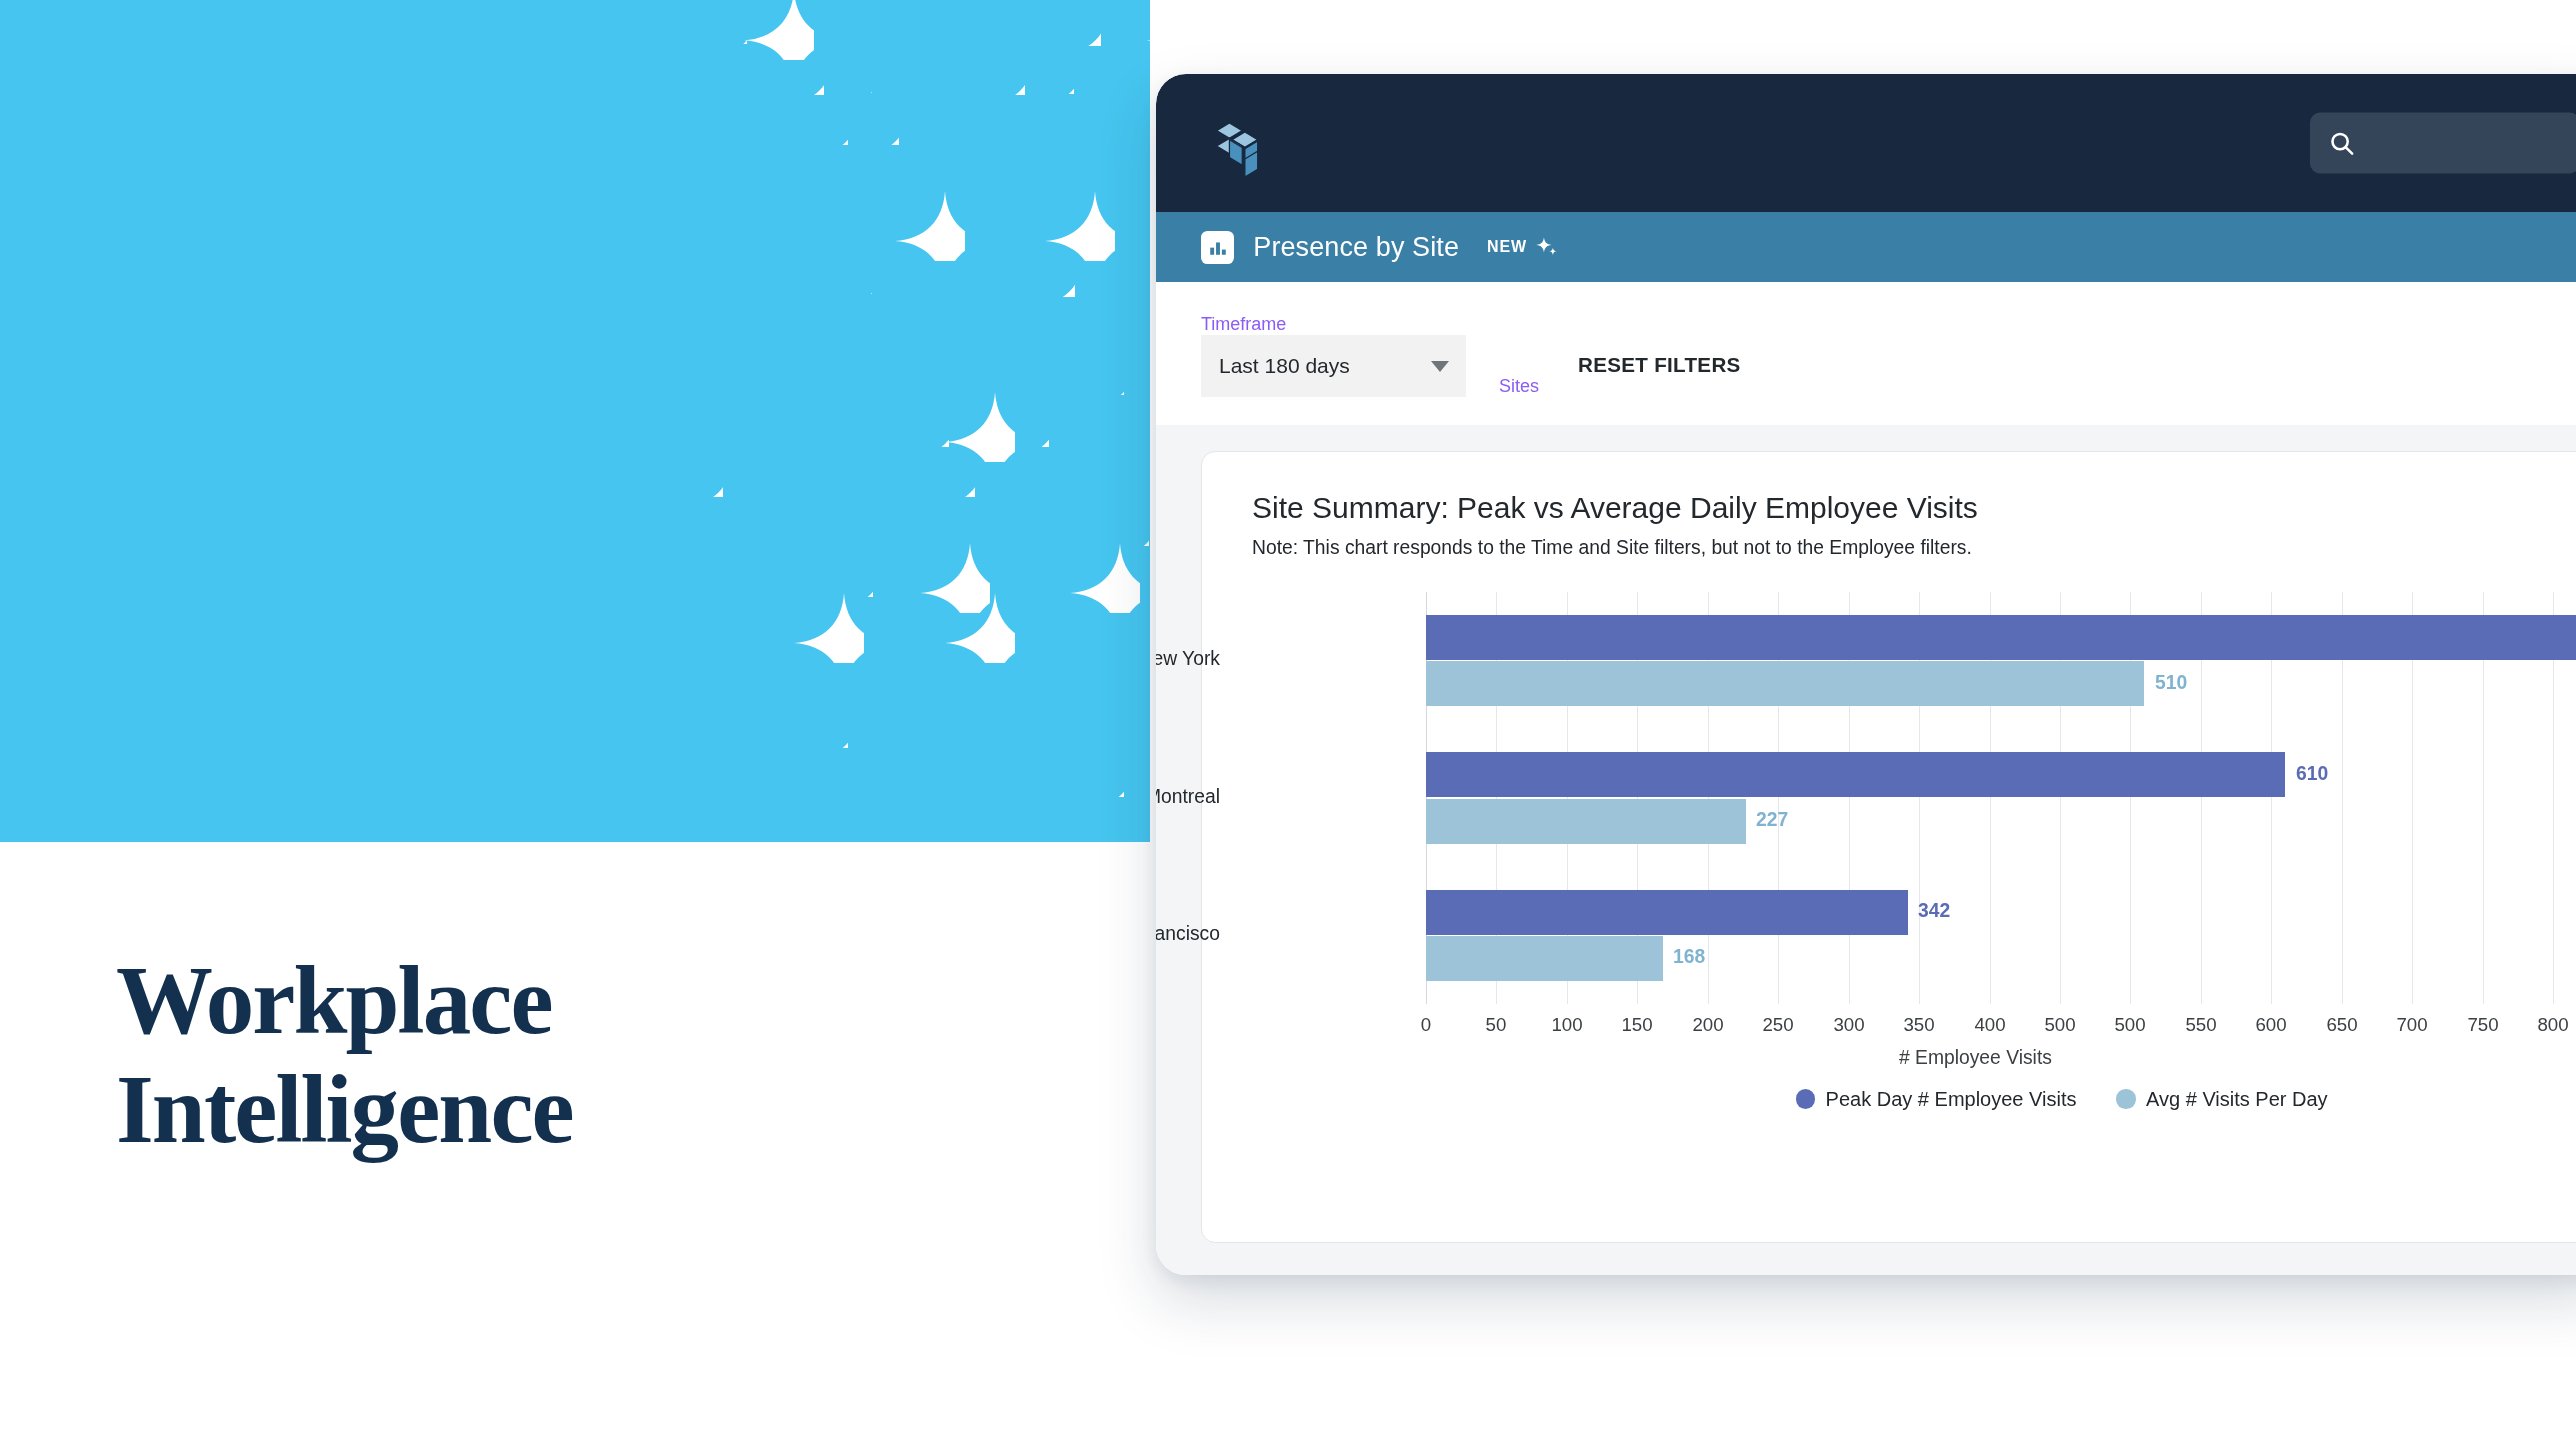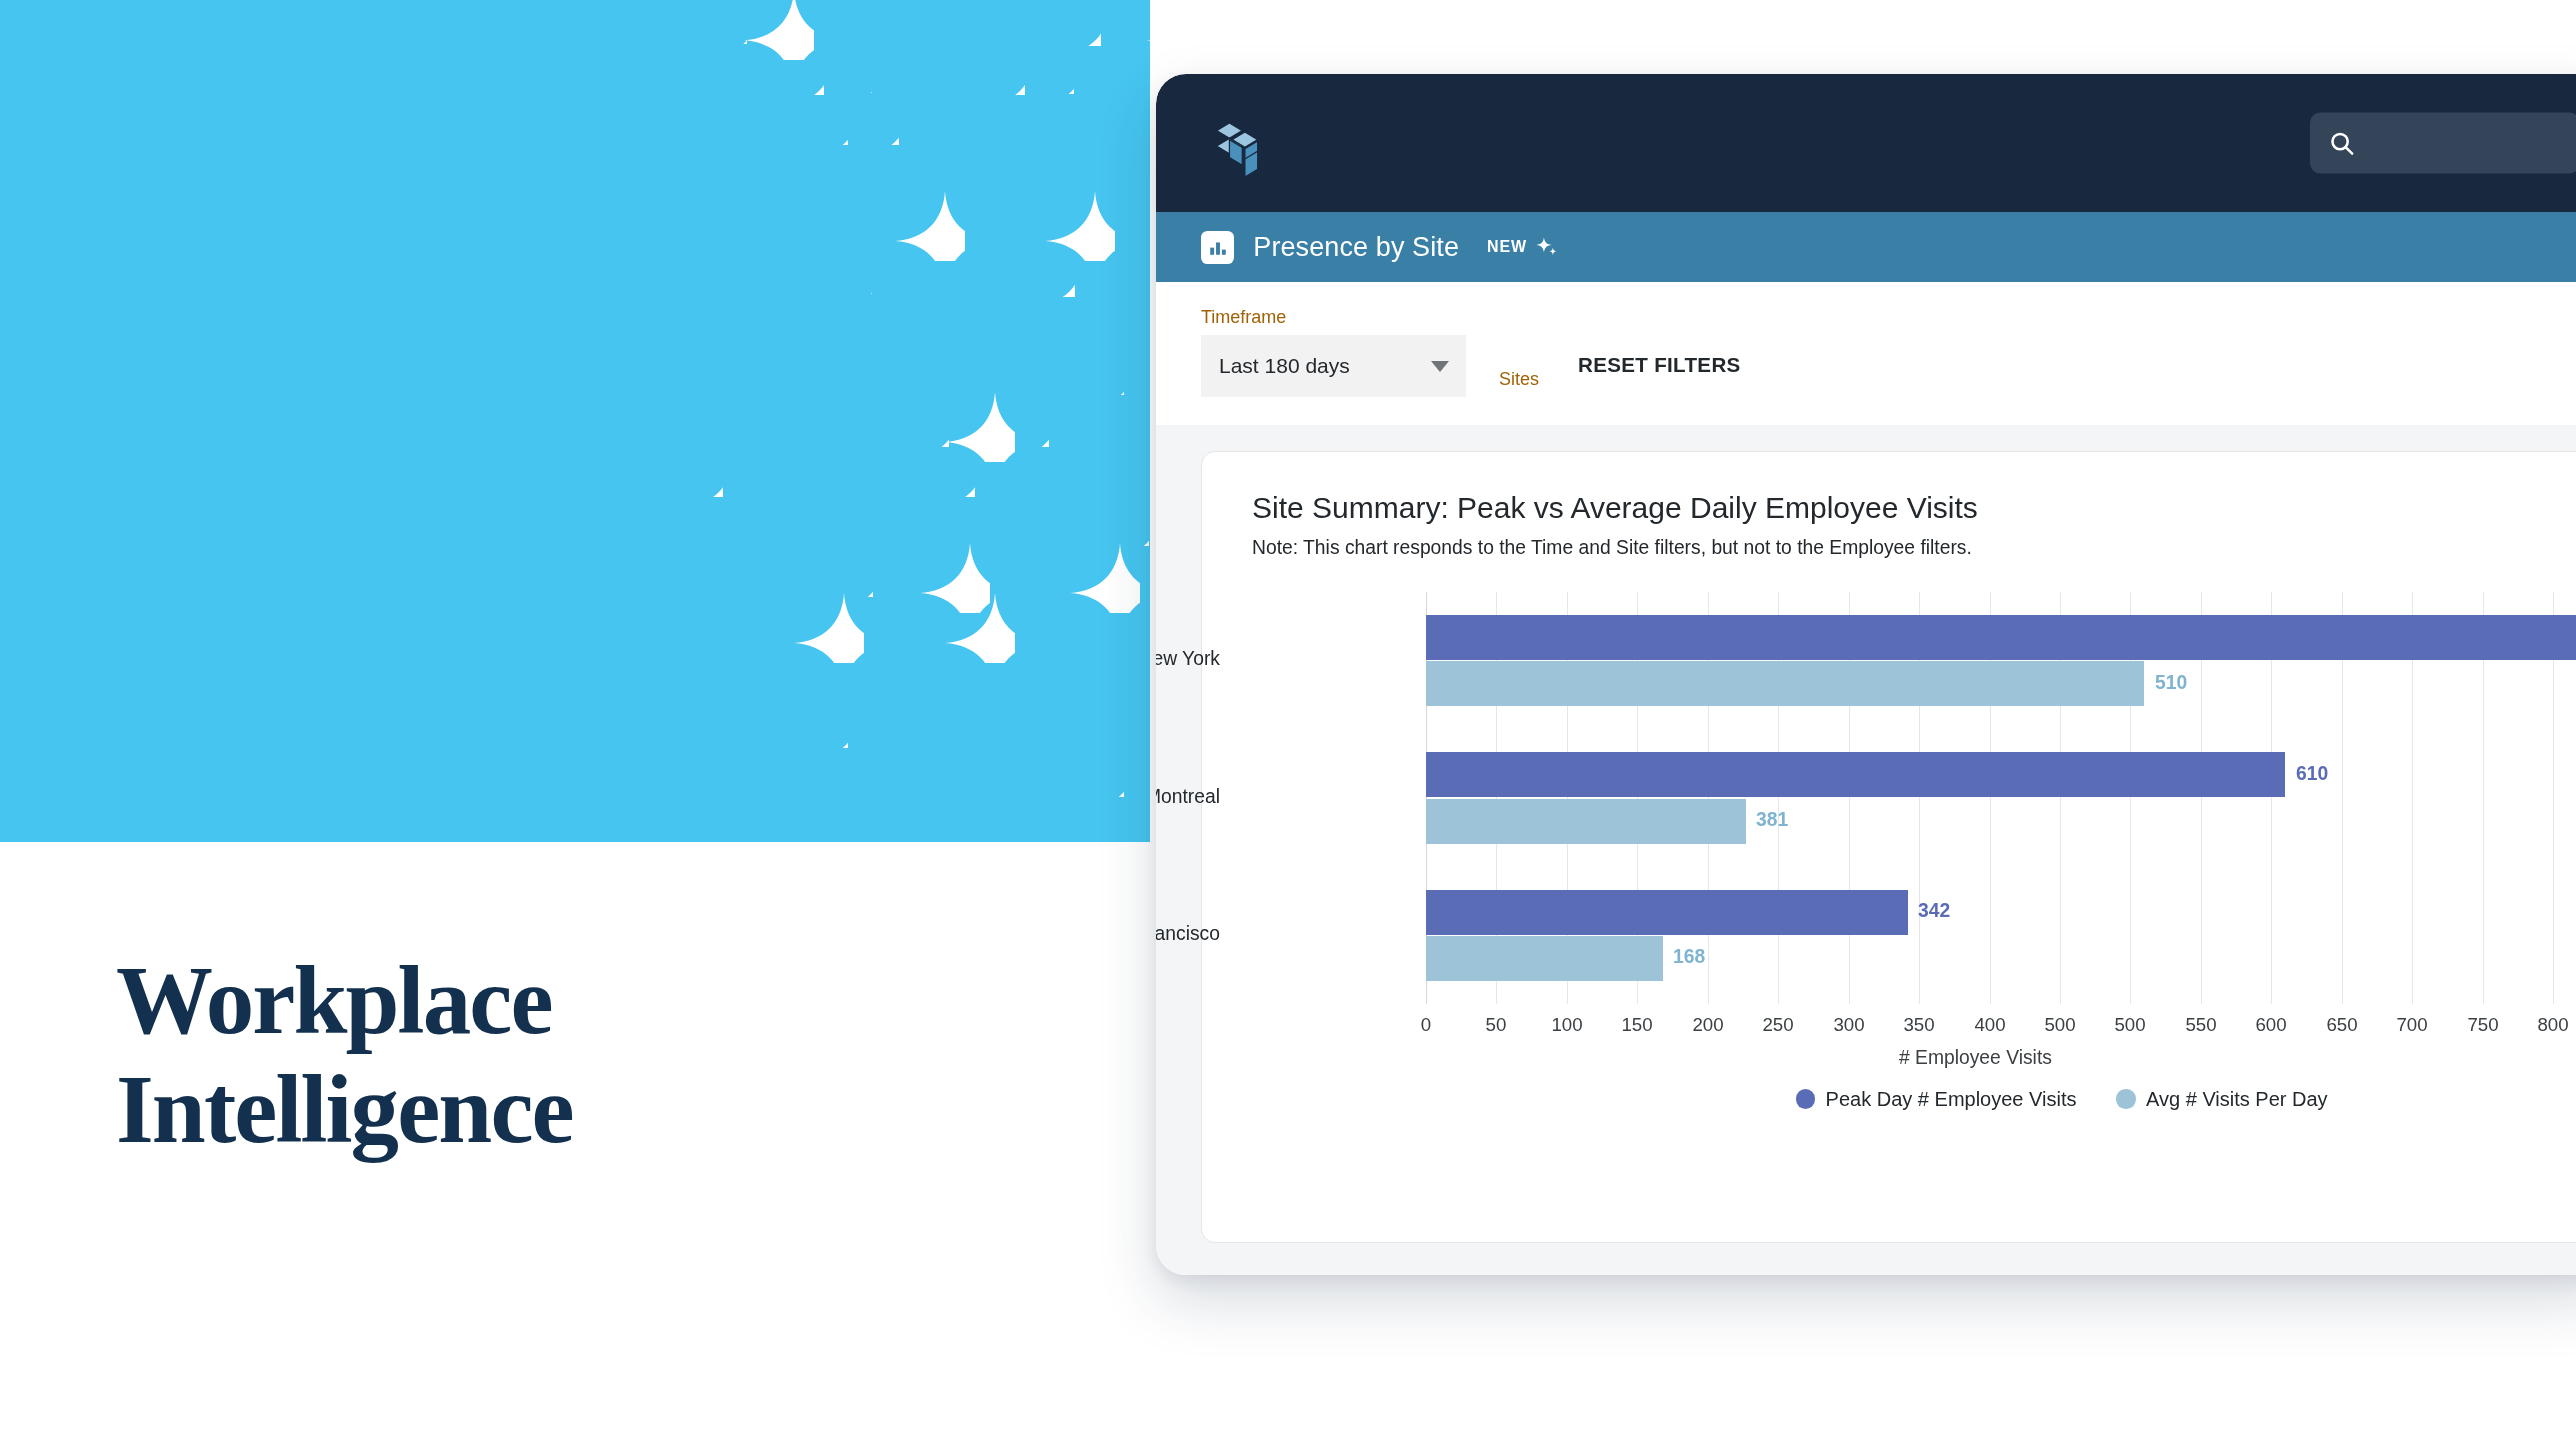--- a/index.html
+++ b/index.html
@@ -97,21 +97,21 @@
   .tab-sparkle{margin-left:7.7px;width:23px;height:23px;display:block;}
 
   
   .filters{
     background:#ffffff;height:143px;
     display:flex;align-items:flex-end;
     padding:0 0 28px 45px;box-sizing:border-box;
   }
   .filter{margin-right:33px;}
   .filter-label{
-    font-size:18px;color:#a16207;margin-bottom:7px;display:block;
+    font-size:18px;color:#8b5cf6;margin-bottom:0;display:block;
   }
   .filter-select{
     width:265px;height:62px;background:#f2f2f3;
     display:flex;align-items:center;justify-content:space-between;
     padding:0 16.7px 0 18px;box-sizing:border-box;
   }
   .filter-value{font-size:21px;color:#23282d;}
   .caret{
     width:0;height:0;border-left:9.7px solid transparent;border-right:9.7px solid transparent;
     border-top:11px solid #6f7479;
@@ -397,21 +397,21 @@
               <div class="gridline" style="left:1127px;"></div>
               <div class="axis-line"></div>
               <div class="cat-label" style="top:56px;">New York</div>
               <div class="bar peak" style="left:0;top:23px;width:1240px;"></div>
               <div class="bar avg" style="left:0;top:69px;width:718px;"></div>
               <div class="bar-value avg" style="left:729px;top:80px;">510</div>
               <div class="cat-label" style="top:194px;">Montreal</div>
               <div class="bar peak" style="left:0;top:160px;width:859px;"></div>
               <div class="bar-value peak" style="left:870px;top:171px;">610</div>
               <div class="bar avg" style="left:0;top:207px;width:320px;"></div>
-              <div class="bar-value avg" style="left:330px;top:217px;">381</div>
+              <div class="bar-value avg" style="left:330px;top:217px;">227</div>
               <div class="cat-label" style="top:331px;">San Francisco</div>
               <div class="bar peak" style="left:0;top:298px;width:482px;"></div>
               <div class="bar-value peak" style="left:492px;top:308px;">342</div>
               <div class="bar avg" style="left:0;top:344px;width:237px;"></div>
               <div class="bar-value avg" style="left:247px;top:354px;">168</div>
               <div class="tick" style="left:0px;">0</div>
               <div class="tick" style="left:70px;">50</div>
               <div class="tick" style="left:141px;">100</div>
               <div class="tick" style="left:211px;">150</div>
               <div class="tick" style="left:282px;">200</div>

